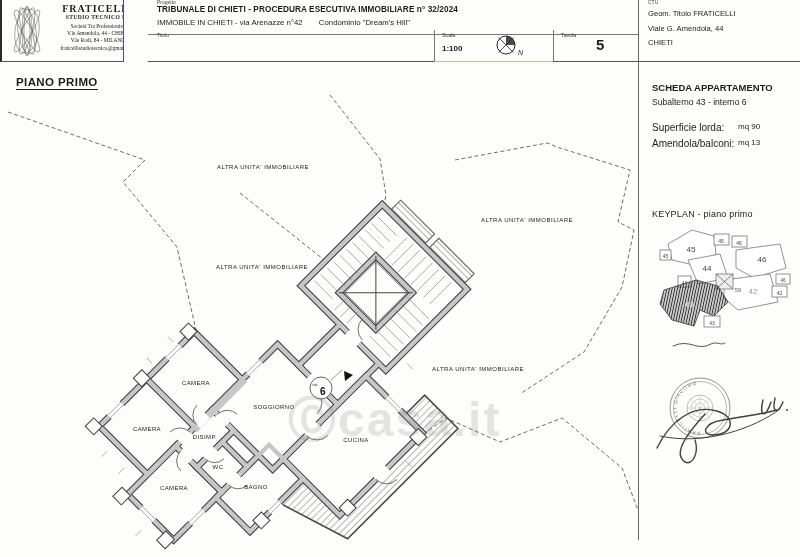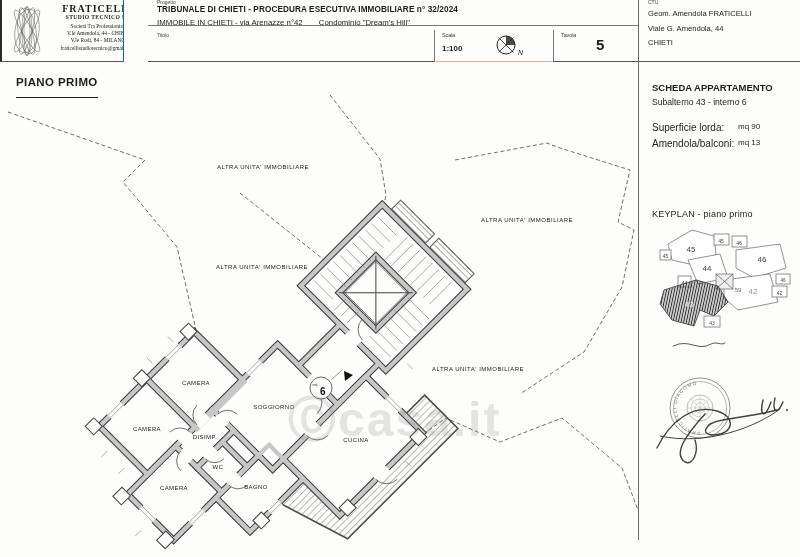--- a/index.html
+++ b/index.html
@@ -7,38 +7,38 @@
        font-family:"Liberation Sans",sans-serif;color:#1c1c1c;}
   .abs{position:absolute}
   .cell{position:absolute;box-sizing:border-box}
   .logo-cell{left:0;top:0;width:124px;height:62px;border-right:1px solid #0369a1;border-bottom:1px solid #555;border-left:2px solid #2a2a2a;overflow:hidden}
   .logo-text{position:absolute;left:46px;top:3px;width:100px;text-align:center;font-family:"Liberation Serif",serif}
   .logo-name{font-size:10px;font-weight:bold;letter-spacing:1px}
   .logo-sub{font-size:5.6px;font-weight:bold;letter-spacing:.4px}
   .logo-line{font-size:5.4px;margin-top:1px}
   .logo-mail{font-size:5.4px;margin-top:2px}
   .hdr-main{left:148px;top:0;width:490px;height:62px;border-bottom:1px solid #555;overflow:hidden}
-  .hdr-row1{position:absolute;left:0;top:0;width:490px;height:26px;border-bottom:1px solid #777;box-sizing:border-box}
+  .hdr-row1{position:absolute;left:0;top:0;width:490px;height:35px;border-bottom:1px solid #777;box-sizing:border-box}
   .tiny-lbl{font-size:5px;color:#444;position:absolute}
   .case-line{position:absolute;left:9px;top:5px;font-size:8.2px;font-weight:bold;letter-spacing:.1px;white-space:nowrap}
   .prop-line{position:absolute;left:9px;top:18px;font-size:7.8px;white-space:nowrap}
   .prop-line b{font-weight:normal;margin-left:14px}
   .titolo-lbl{left:9px;top:32px}
   .titolo-val{position:absolute;left:9px;top:44px;font-size:7.8px;font-weight:bold;white-space:nowrap}
   .scala-cell{left:434px;top:30px;width:119px;height:32px;border-left:1px solid #777;border-bottom:1px solid #fca5a5;overflow:hidden}
   .tavola-cell{left:553px;top:30px;width:85px;height:32px;border-left:1px solid #777;border-bottom:1px solid #555;overflow:hidden}
   .scala-lbl,.tavola-lbl{position:absolute;left:7px;top:2px;font-size:5.3px;color:#333}
   .scala-val{position:absolute;left:7px;top:14px;font-size:8px;font-weight:bold}
   .tavola-val{position:absolute;left:42px;top:6px;font-size:15px;font-weight:bold}
   .ctu-cell{left:638px;top:0;width:162px;height:62px;border-bottom:1px solid #555;overflow:hidden}
   .ctu-lbl{left:10px;top:-1px}
   .ctu-line{position:absolute;left:10px;font-size:7.6px;white-space:nowrap}
   .vline{left:638px;top:0;width:1px;height:540px;background:#666}
   .floor-title{left:16px;top:76px;font-size:11.5px;font-weight:bold;letter-spacing:.4px;
-               border-bottom:1.4px solid #222;padding-bottom:9px}
+               border-bottom:1.4px solid #222;padding-bottom:1px}
   .side-txt{position:absolute;white-space:nowrap}
   .scheda-title{left:652px;top:82px;font-size:9.5px;font-weight:bold}
   .scheda-sub{left:652px;top:97px;font-size:8.6px;font-weight:normal}
   .row-lbl{font-size:10px}
   .row-val{font-size:8px}
   .keyplan-title{left:652px;top:209px;font-size:9px;letter-spacing:.2px}
   .watermark{left:288px;top:388px;width:300px;font-size:48px;font-weight:bold;
              color:rgba(125,125,125,.20);letter-spacing:2px;pointer-events:none}
 </style>
 </head>
@@ -90,21 +90,21 @@
   </svg>
 </div>
 
 <div class="cell tavola-cell">
   <span class="tavola-lbl">Tavola</span>
   <span class="tavola-val">5</span>
 </div>
 
 <div class="cell ctu-cell">
   <span class="tiny-lbl ctu-lbl">CTU</span>
-  <span class="ctu-line" style="top:9px">Geom. Amendola FRATICELLI</span>
+  <span class="ctu-line" style="top:9px">Geom. Titolo FRATICELLI</span>
   <span class="ctu-line" style="top:24px">Viale G. Amendola, 44</span>
   <span class="ctu-line" style="top:38px">CHIETI</span>
 </div>
 
 <div class="abs vline"></div>
 
 <div class="abs floor-title">PIANO PRIMO</div>
 
 <svg class="abs" style="left:0;top:62px" width="640" height="495" viewBox="0 0 640 495">
   <defs>

